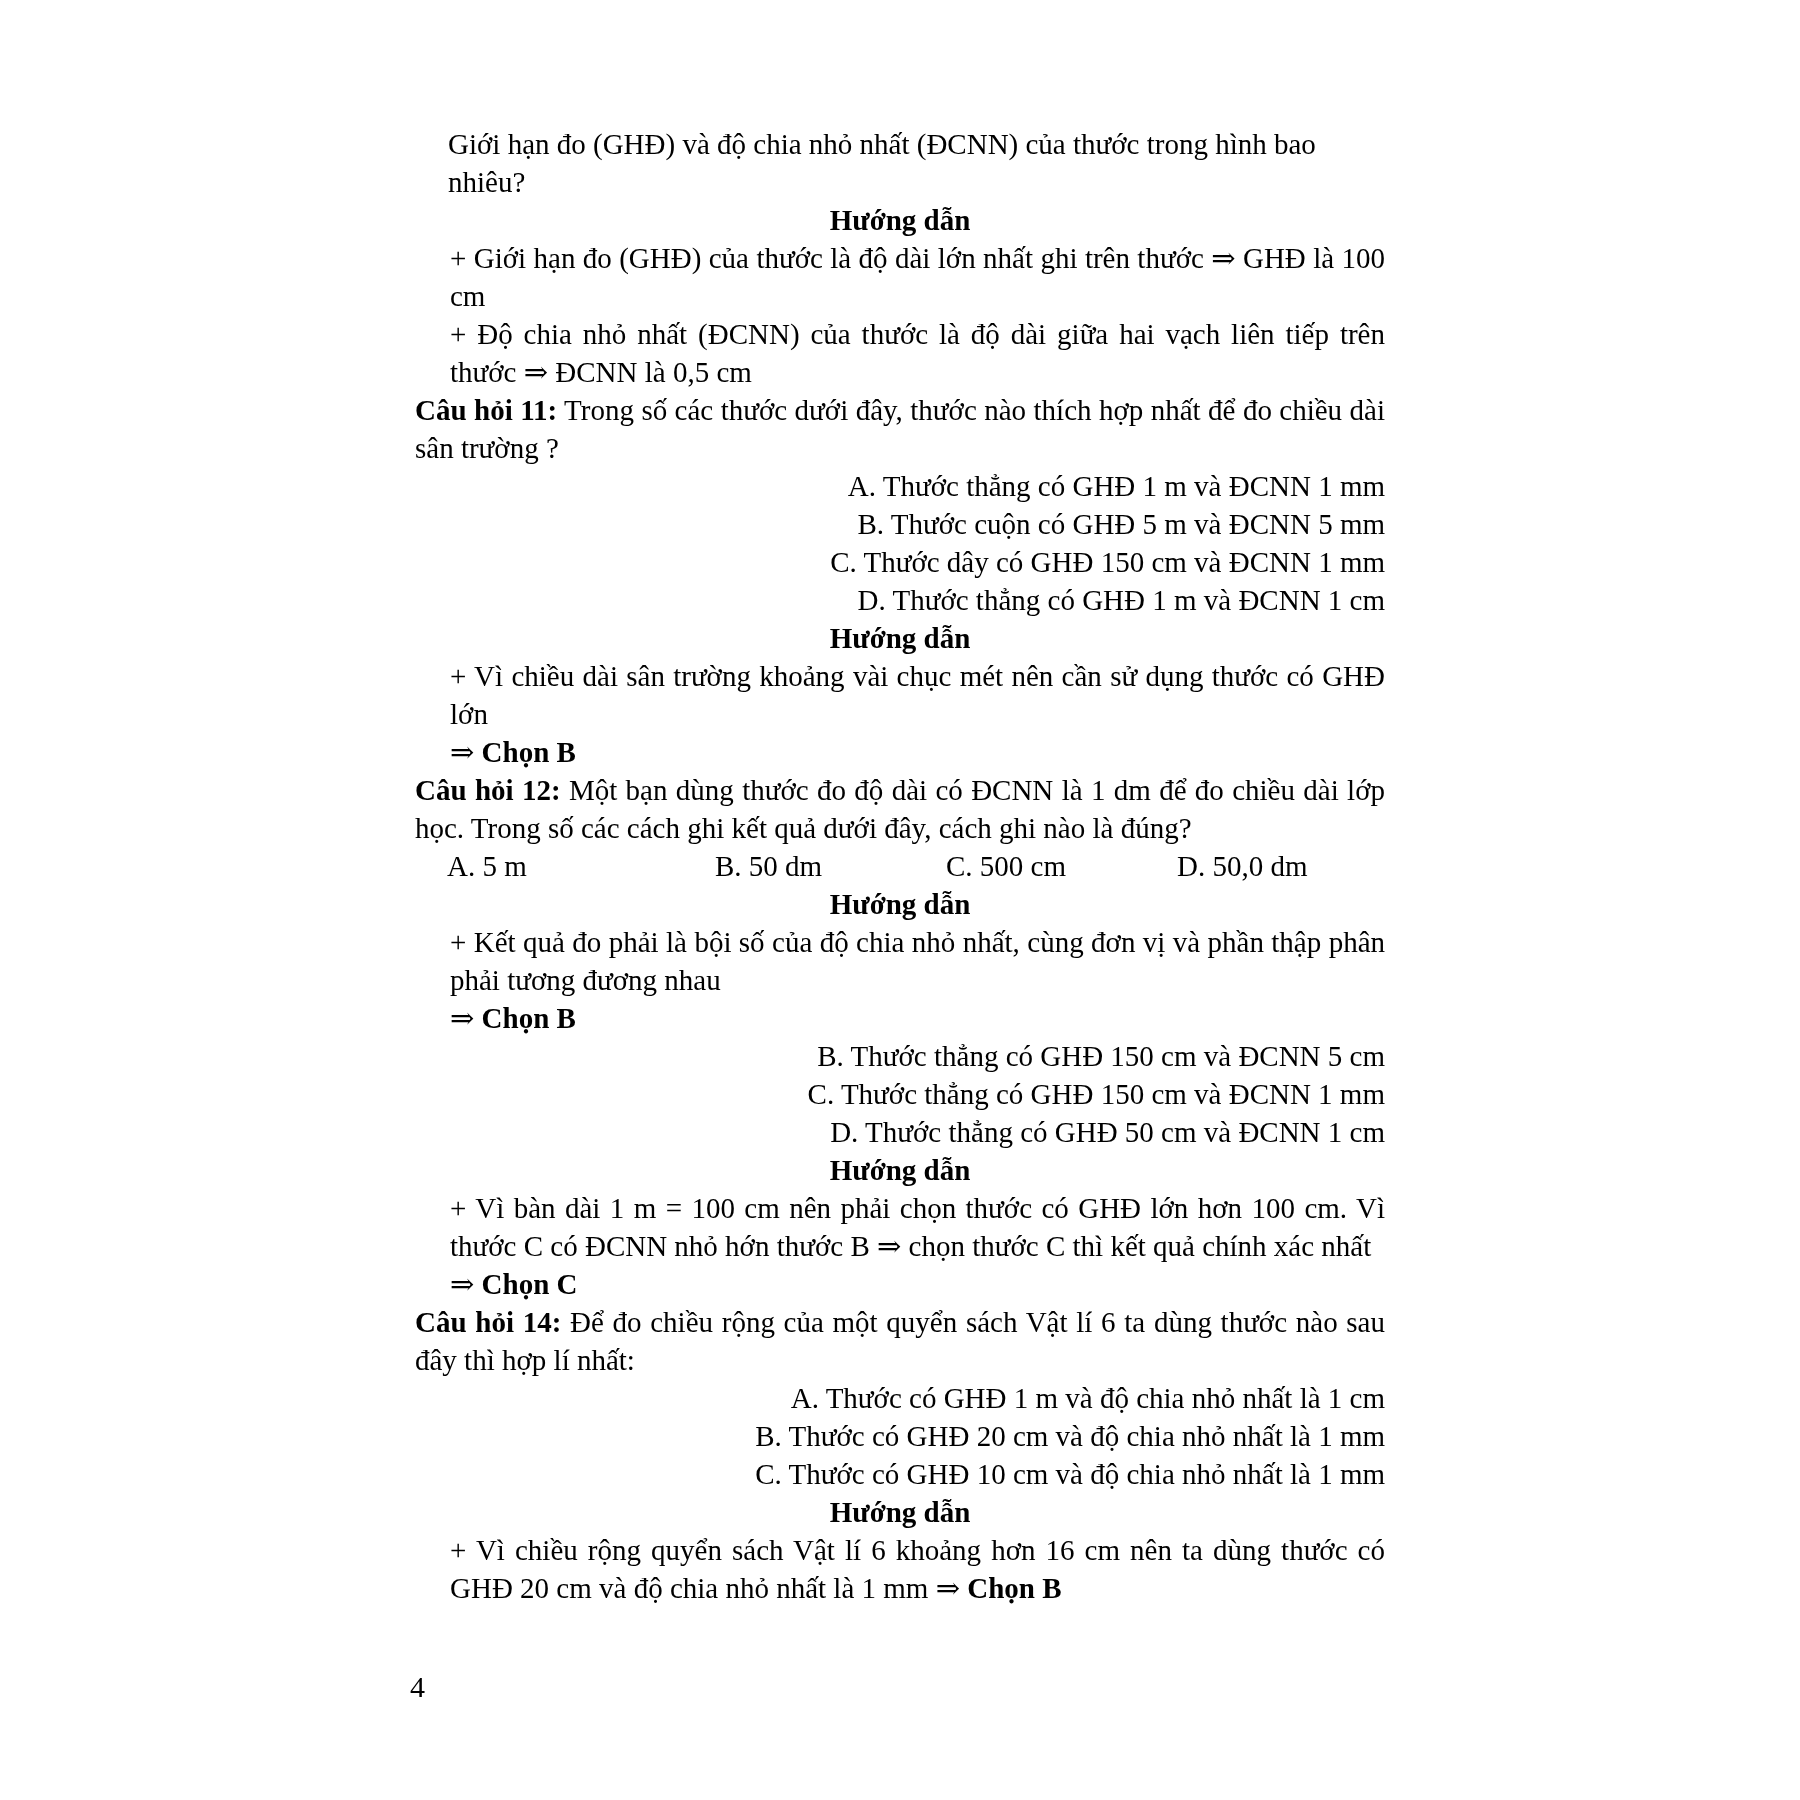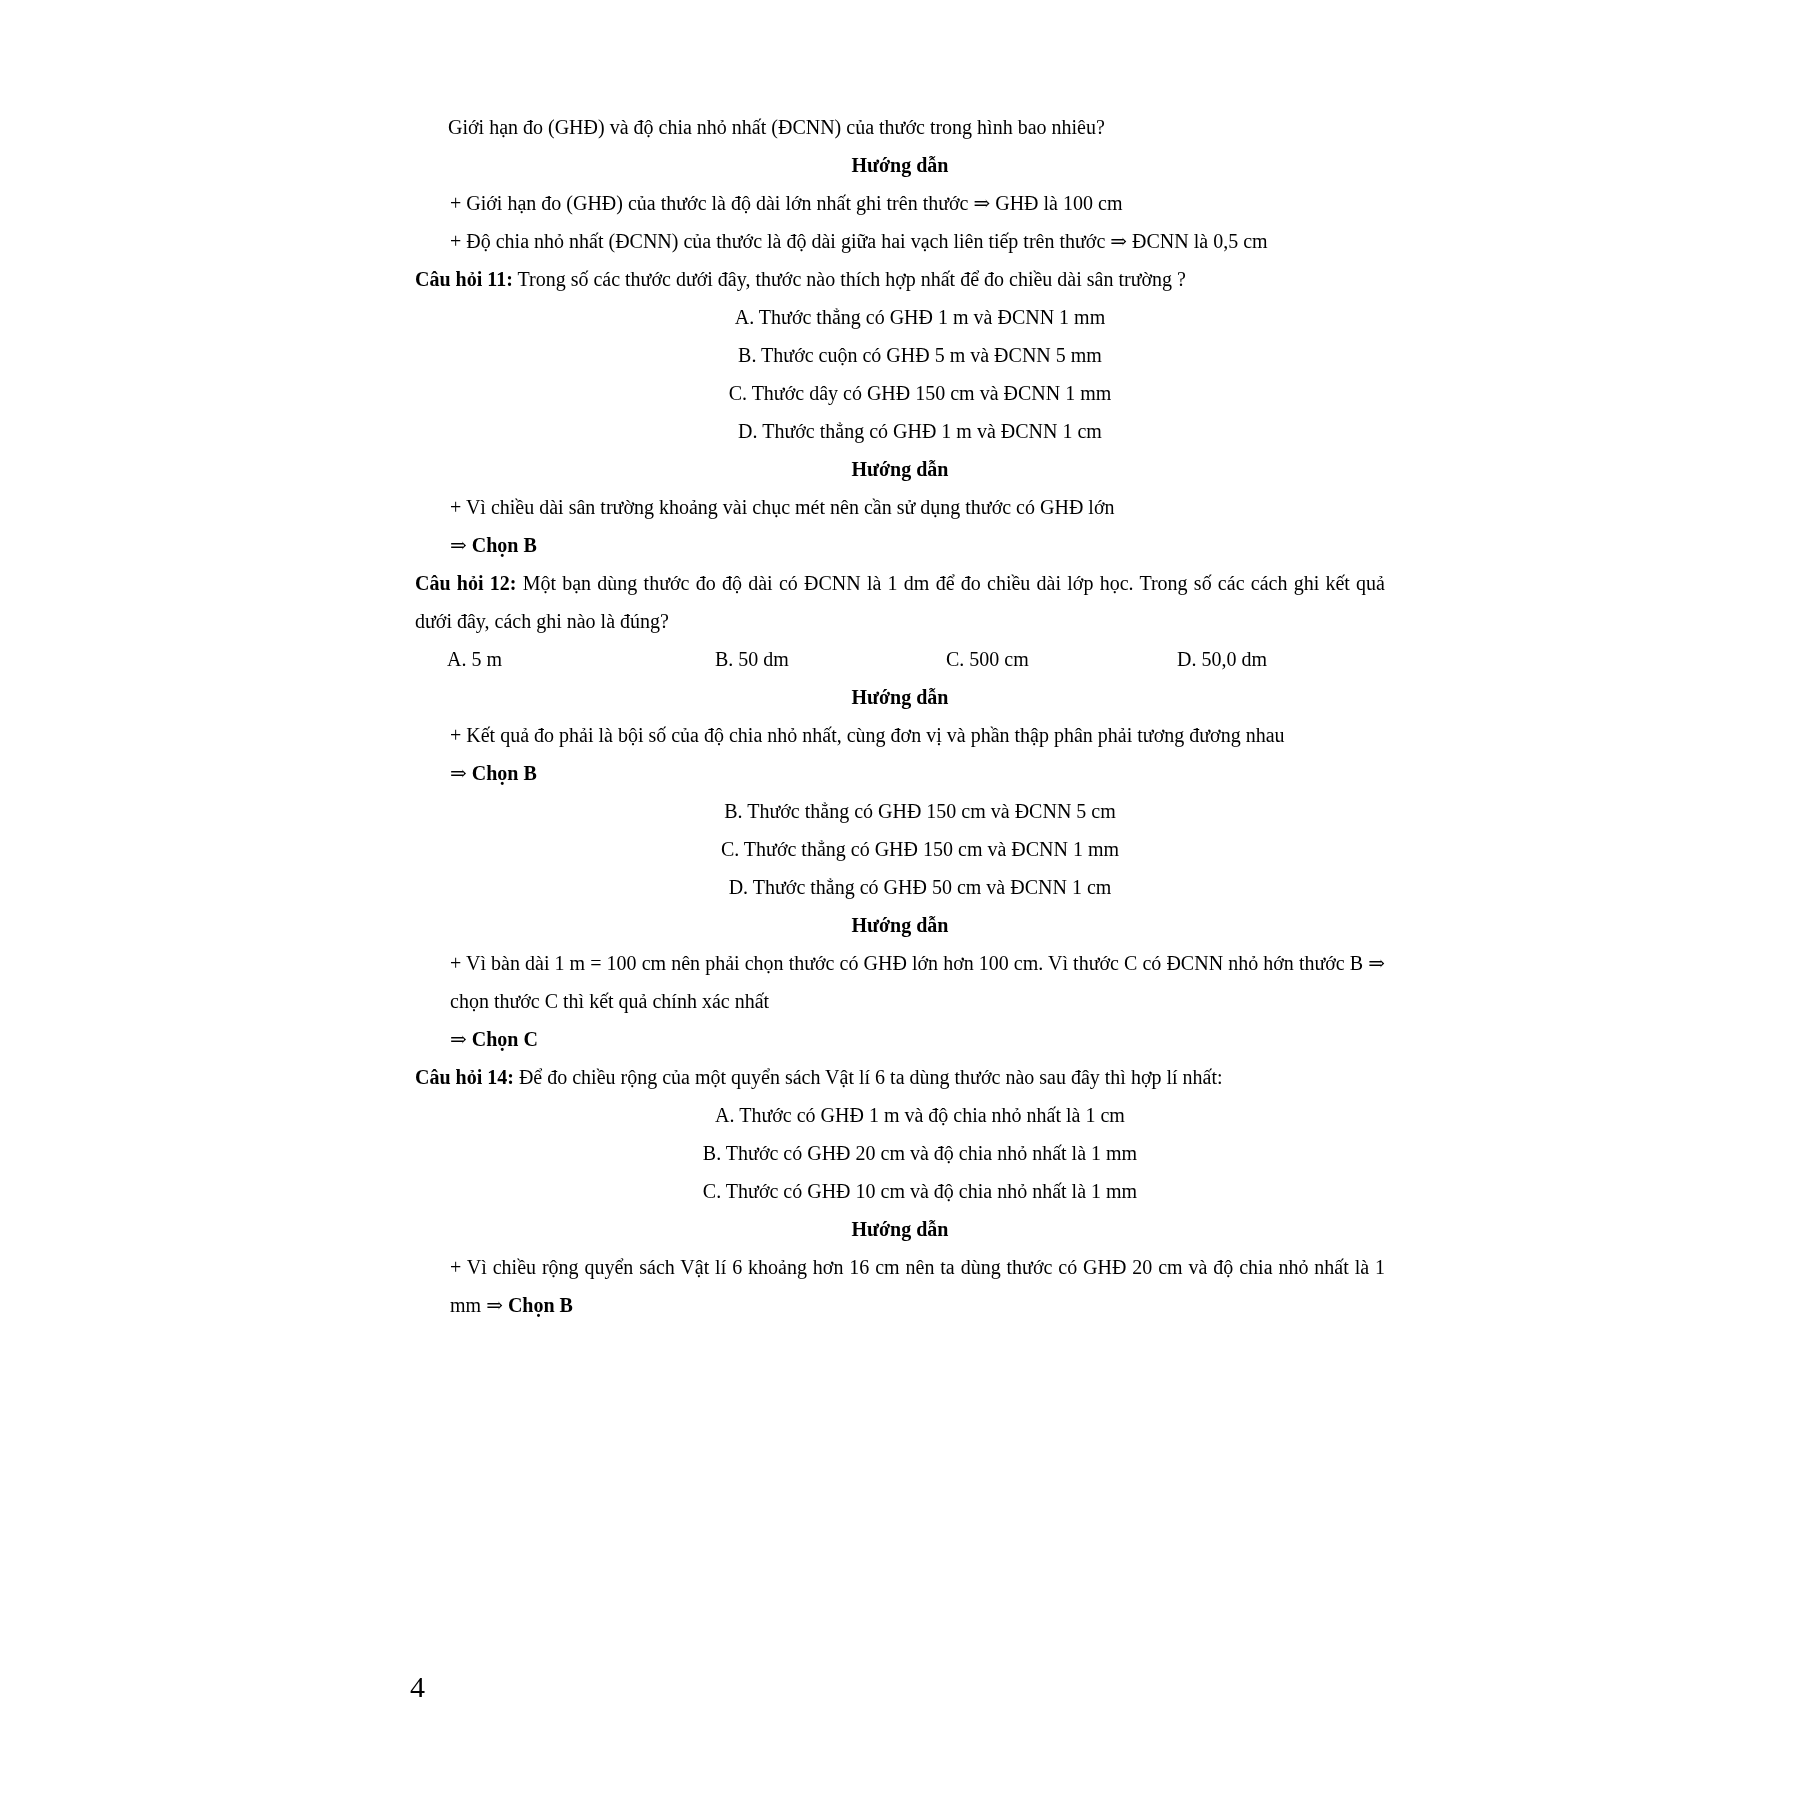--- a/index.html
+++ b/index.html
@@ -11,32 +11,32 @@
     position: relative;
     width: 1800px;
     height: 1800px;
     font-family: "Liberation Serif", "DejaVu Serif", serif;
     color: #000000;
     overflow: hidden;
   }
   .content {
     position: absolute;
     left: 415px;
-    top: 108px;
+    top: 125px;
     width: 970px;
-    font-size: 20px;
+    font-size: 29px;
     line-height: 38px;
     text-align: justify;
   }
   p { margin: 0; padding: 0; }
   .tail   { margin-left: 33px; text-align: left; }
   .guide  { text-align: center; font-weight: bold; }
   .hang   { margin-left: 35px; }
   .q b    { font-weight: bold; margin-top: 16px; }
-  .opt    { margin-left: 40px; text-align: center; }
+  .opt    { margin-left: 40px; text-align: right; }
   .answer { margin-left: 35px; text-align: left; }
   .answer b, .sol-answer { font-weight: bold; }
   .opt-row {
     margin-left: 32px;
     display: flex;
     text-align: left;
   }
   .opt-col-1 { width: 268px; }
   .opt-col-2 { width: 231px; }
   .opt-col-3 { width: 231px; }

